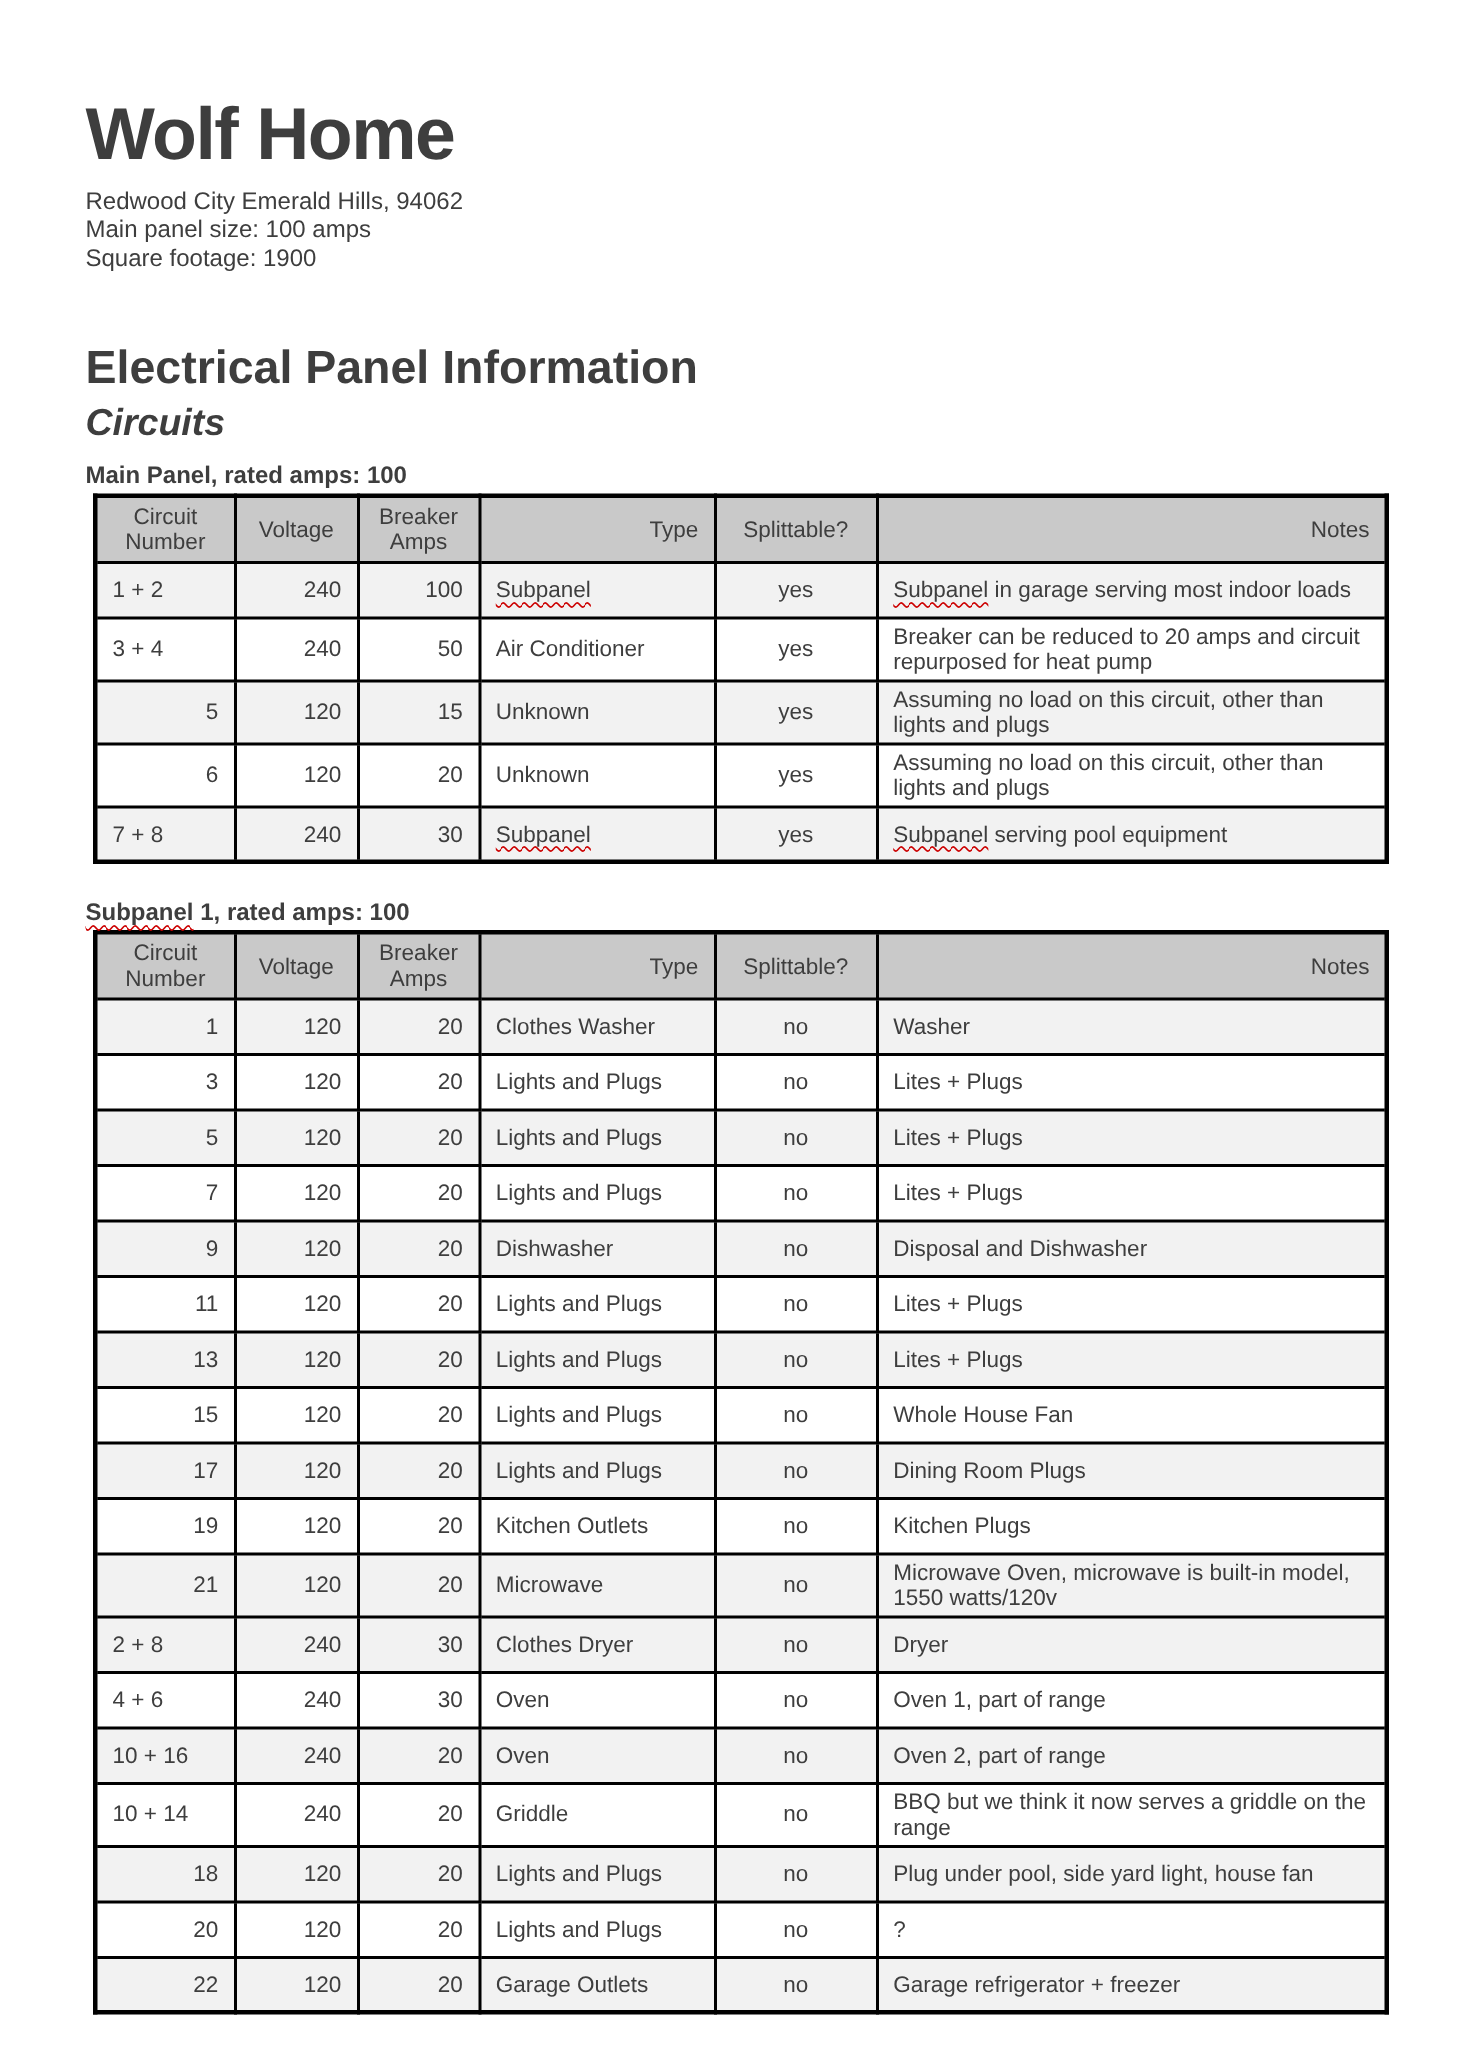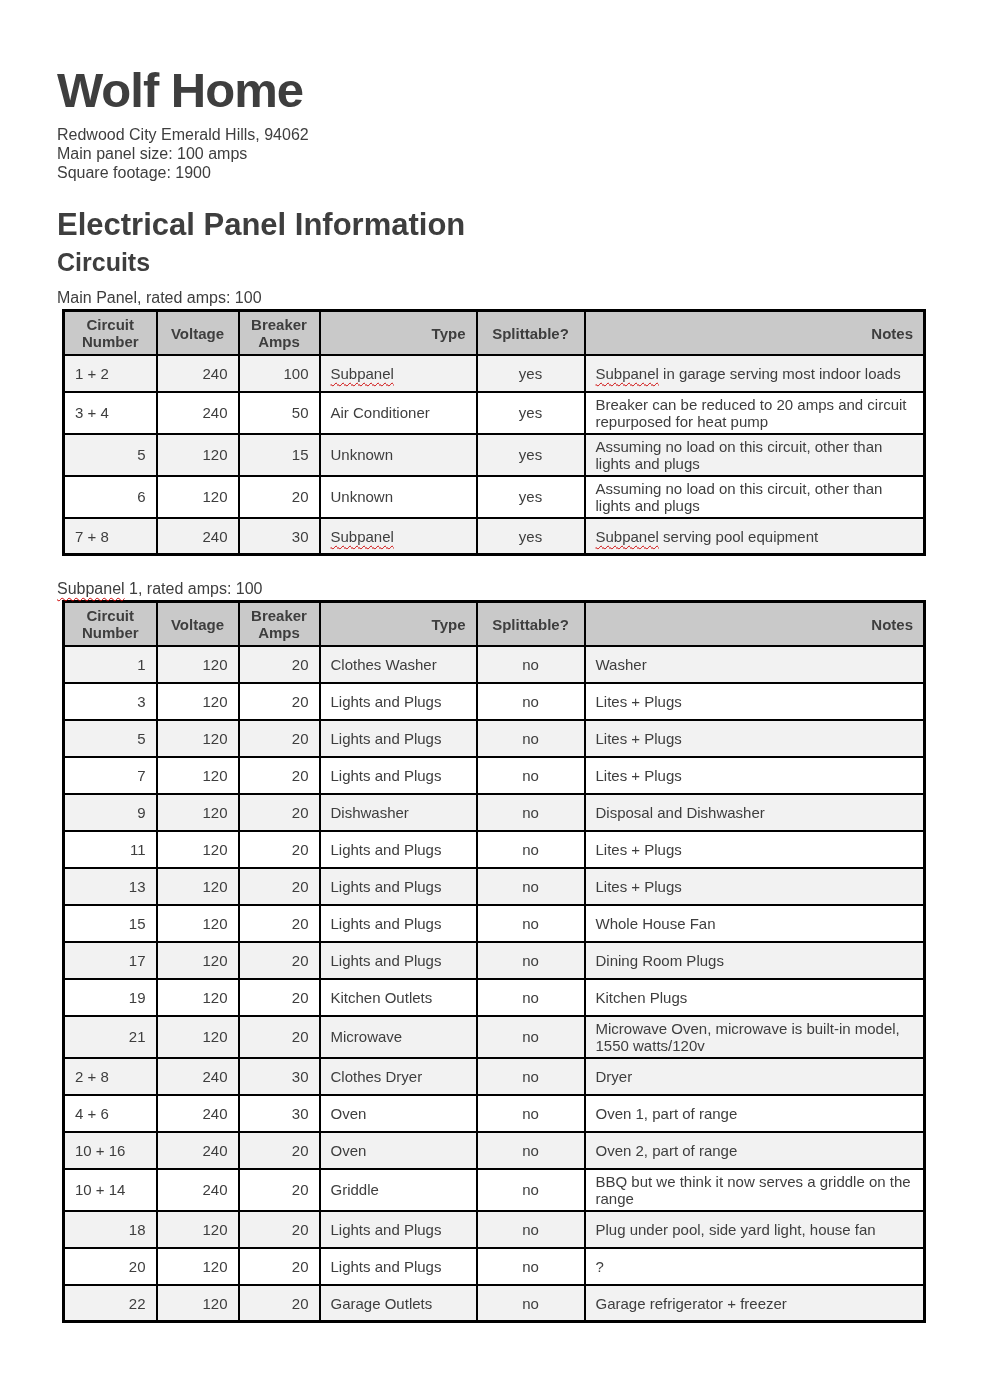--- a/index.html
+++ b/index.html
@@ -6,45 +6,45 @@
   html, body { background: #ffffff; }
   body {
     width: 986px; min-height: 1380px;
     font-family: "Liberation Sans", sans-serif;
     color: var(--text, #3e3e3e);
   }
   .page { padding: 64px 55px 40px 57px; }
 
   h1 { font-size: 49px; font-weight: bold; line-height: 1.1; letter-spacing: -1px; margin-bottom: 7px; }
   .info { font-size: 16px; line-height: 19px; }
-  h2 { font-size: 31px; font-weight: bold; line-height: 1.15; margin-top: 25px; }
-  h3 { font-size: 25px; font-weight: bold; line-height: 1.15; margin-top: 5px; }
-
-  .tbl-heading { font-size: 16px; font-weight: normal; line-height: 19px; margin-top: 12px; }
+  h2 { font-size: 31px; font-weight: bold; line-height: 1.15; margin-top: 45px; }
+  h3 { font-size: 25px; font-weight: bold; line-height: 1.15; margin-top: 5px; font-style: italic; }
+
+  .tbl-heading { font-size: 16px; font-weight: bold; line-height: 19px; margin-top: 12px; }
   .tbl-heading.sub { margin-top: 23px; }
 
   table.circuits {
     border-collapse: collapse; table-layout: fixed;
     width: 864px; margin-left: 5px; margin-top: 2px;
     border: 3px solid var(--border, #000);
     font-size: 15px; line-height: 17px;
   }
   table.circuits col.c1 { width: 93px; }
   table.circuits col.c2 { width: 82px; }
   table.circuits col.c3 { width: 81px; }
   table.circuits col.c4 { width: 157px; }
   table.circuits col.c5 { width: 108px; }
   table.circuits th, table.circuits td {
     border: 2px solid var(--border, #000);
     padding: 3px 10px;
     vertical-align: middle;
   }
   table.circuits th {
     background: var(--header-bg, #c9c9c9);
-    font-weight: bold; height: 44px; text-align: center;
+    font-weight: normal; height: 44px; text-align: center;
   }
   table.circuits th.cl { text-align: right; }
   table.circuits td { height: 37px; }
   tr.alt td { background: var(--row-alt, #f2f2f2); }
   td.num { text-align: right; }
   td.cl { text-align: left; }
   td.center { text-align: center; }
   .sq {
     text-decoration: underline wavy var(--squiggle, #cc0000) 1px;
     text-decoration-skip-ink: none;

